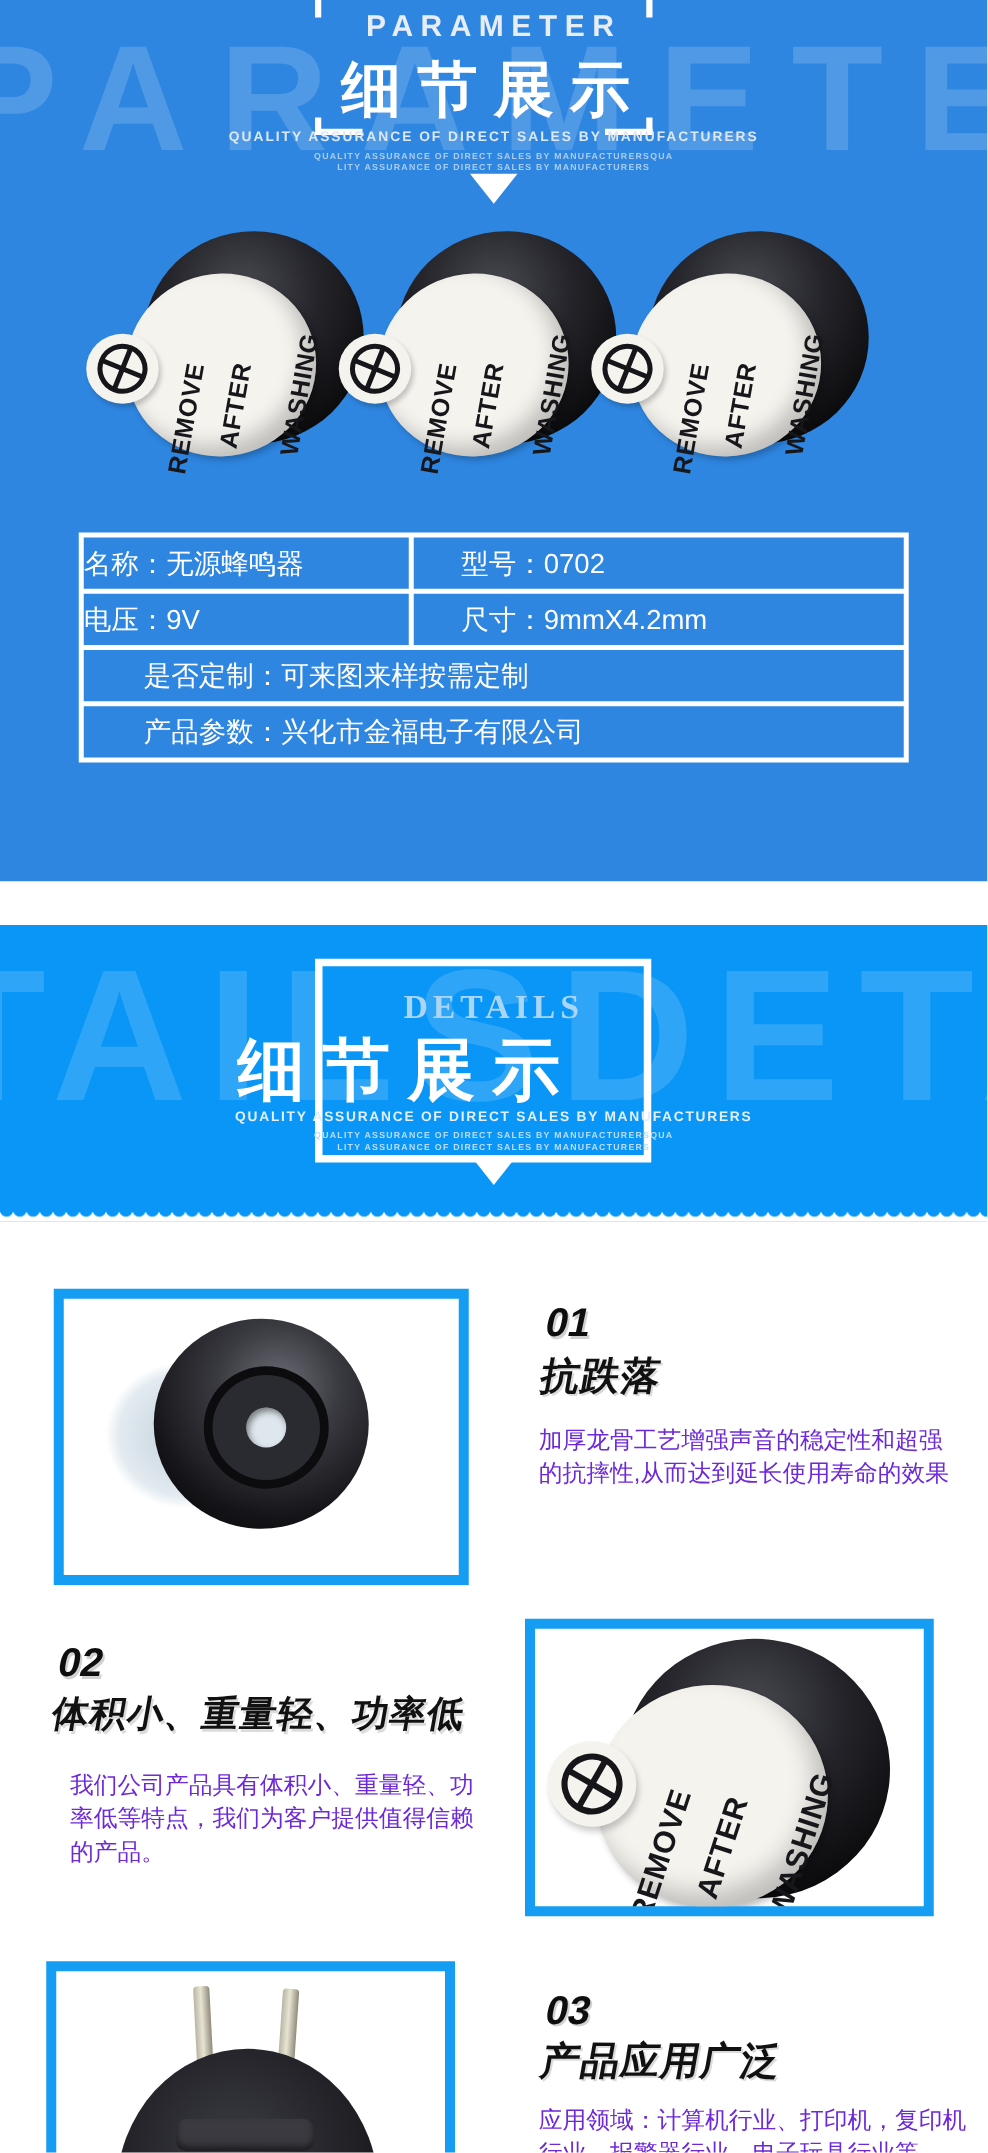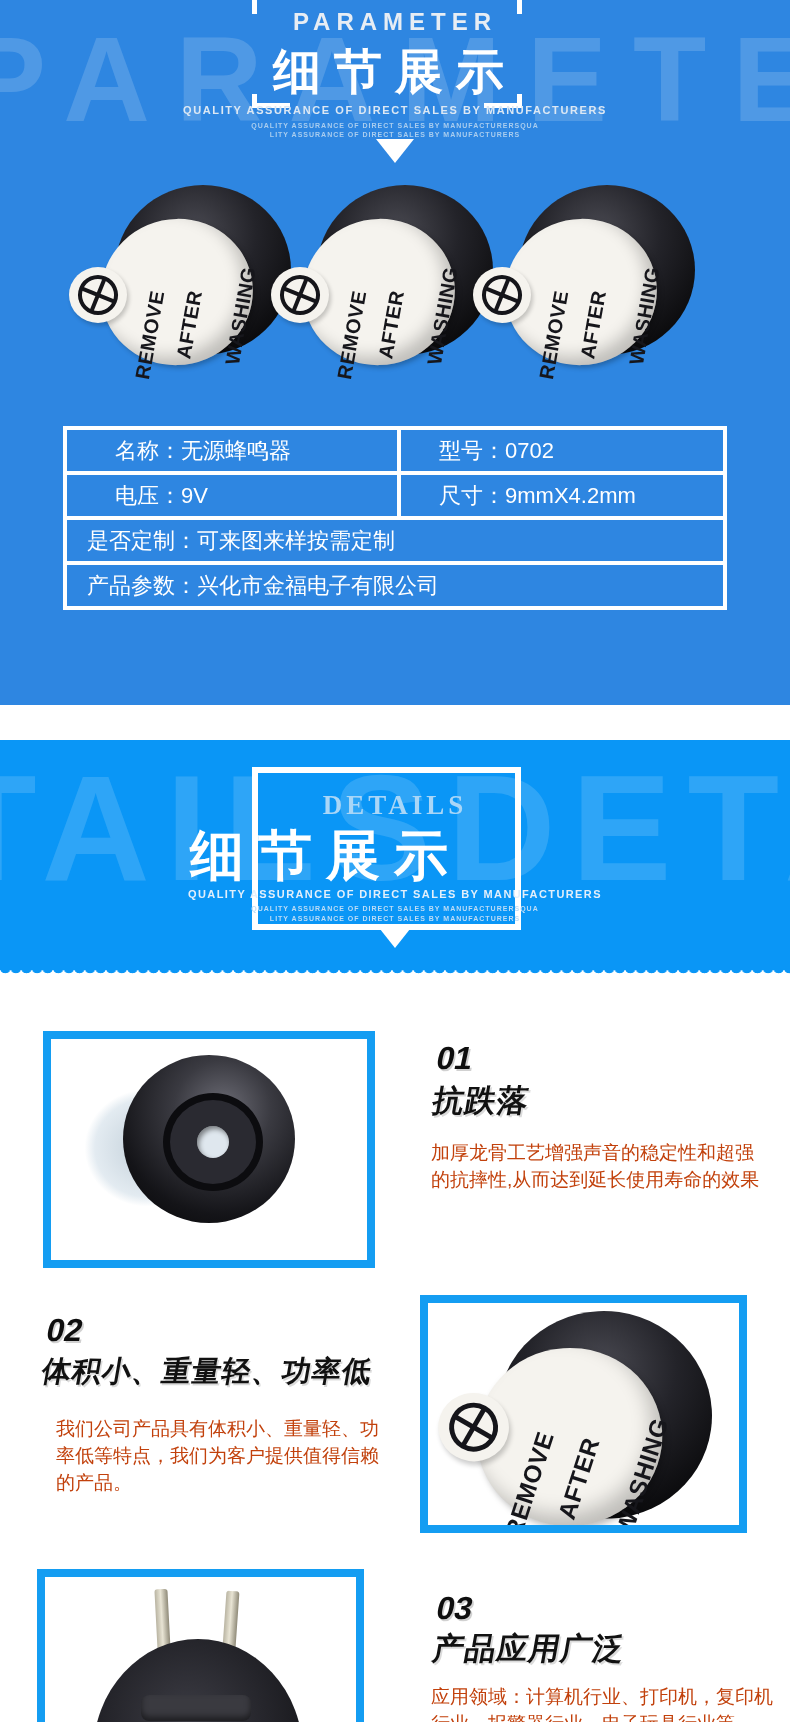--- a/index.html
+++ b/index.html
@@ -47,23 +47,23 @@
   .bz-cross::after{content:"";position:absolute;left:14px;top:-1px;width:4px;height:34px;background:#15151a;}
   .bz-word{position:absolute;font-weight:700;font-size:20px;color:#16161b;letter-spacing:0.5px;
     white-space:nowrap;transform:rotate(-68deg);transform-origin:center;}
   .w1{left:-4px;top:98px;} .w2{left:47px;top:96px;} .w3{left:84px;top:98px;}
   
   .spec-table{left:63px;top:426px;width:664px;background:#ffffff;padding:4px;box-sizing:border-box;}
   .t-row{display:flex;gap:4px;margin-bottom:4px;}
   .t-row:last-child{margin-bottom:0;}
   .t-cell{background:#2e86e1;height:41px;display:flex;align-items:center;
     color:#ffffff;font-size:22px;box-sizing:border-box;}
-  .c-left{width:330px;padding-left:48px;}
+  .c-left{width:260px;}
   .c-right{flex:1;padding-left:38px;}
-  .c-full{width:100%;padding-left:20px;}
+  .c-full{width:100%;padding-left:48px;}
   
   .sec2{left:0;top:740px;width:790px;height:228px;background:#0a96f6;overflow:hidden;}
   .watermark2{left:-55px;top:2px;font-size:150px;font-weight:800;letter-spacing:16px;
     color:rgba(255,255,255,0.15);white-space:nowrap;}
   .bracket2{left:252px;top:27px;width:257px;height:151px;border:6px solid #ffffff;}
   .det-title-en{left:0;top:50px;width:790px;text-align:center;color:#a9d6f7;
     font-size:27px;font-weight:800;letter-spacing:4px;font-family:Liberation Serif, serif;}
   .det-title-cn{left:0;top:80px;width:652px;text-align:center;color:#ffffff;
     font-size:54px;font-weight:800;letter-spacing:14px;}
   .det-sub{left:0;top:148px;width:790px;text-align:center;color:#e2effb;
@@ -77,21 +77,21 @@
     background-size:10.6px 9px;background-repeat:repeat-x;}
   
   .frame{border:8px solid #149df2;background:#ffffff;overflow:hidden;}
   .frame1{left:43px;top:1031px;width:316px;height:221px;}
   .frame2{left:420px;top:1295px;width:311px;height:222px;}
   .frame3{left:37px;top:1569px;width:311px;height:240px;}
   .f-num{font-size:32px;font-weight:900;color:#0e0e0e;transform:skewX(-12deg);
     text-shadow:2px 2px 0 rgba(0,0,0,0.18);white-space:nowrap;}
   .f-title{font-size:31px;font-weight:700;color:#111111;transform:skewX(-10deg);
     letter-spacing:1px;text-shadow:2px 2px 0 rgba(0,0,0,0.14);white-space:nowrap;}
-  .f-desc{font-size:19px;color:#c2410c;line-height:1.42;}
+  .f-desc{font-size:19px;color:#6d28d9;line-height:1.42;}
   .n1{left:437px;top:1040px;} .t1{left:433px;top:1080px;}
   .d1{left:431px;top:1140px;width:338px;}
   .n2{left:47px;top:1312px;} .t2{left:42px;top:1352px;font-size:29px;}
   .d2{left:56px;top:1416px;width:340px;}
   .n3{left:437px;top:1590px;} .t3{left:433px;top:1628px;}
   .d3{left:431px;top:1684px;width:344px;}
   
   .bottomview{position:relative;width:100%;height:100%;}
   .bv-shadow{position:absolute;left:16px;top:34px;width:160px;height:150px;border-radius:50%;
     background:radial-gradient(closest-side,#c2cfd9 0%,#e3ebf1 65%,rgba(255,255,255,0) 78%);}

